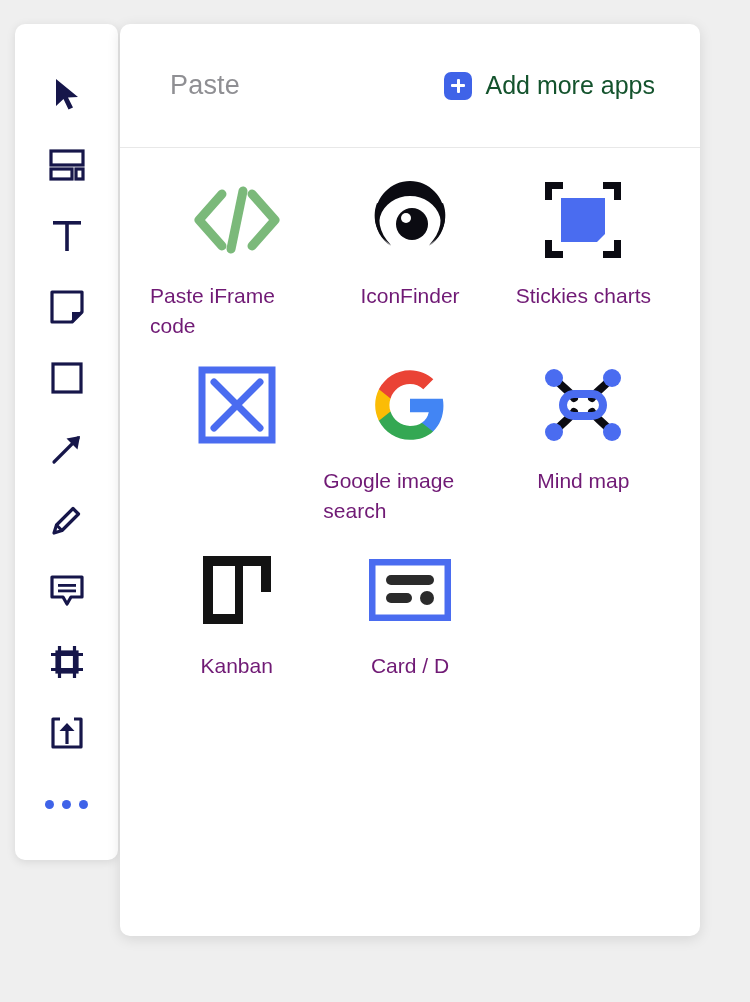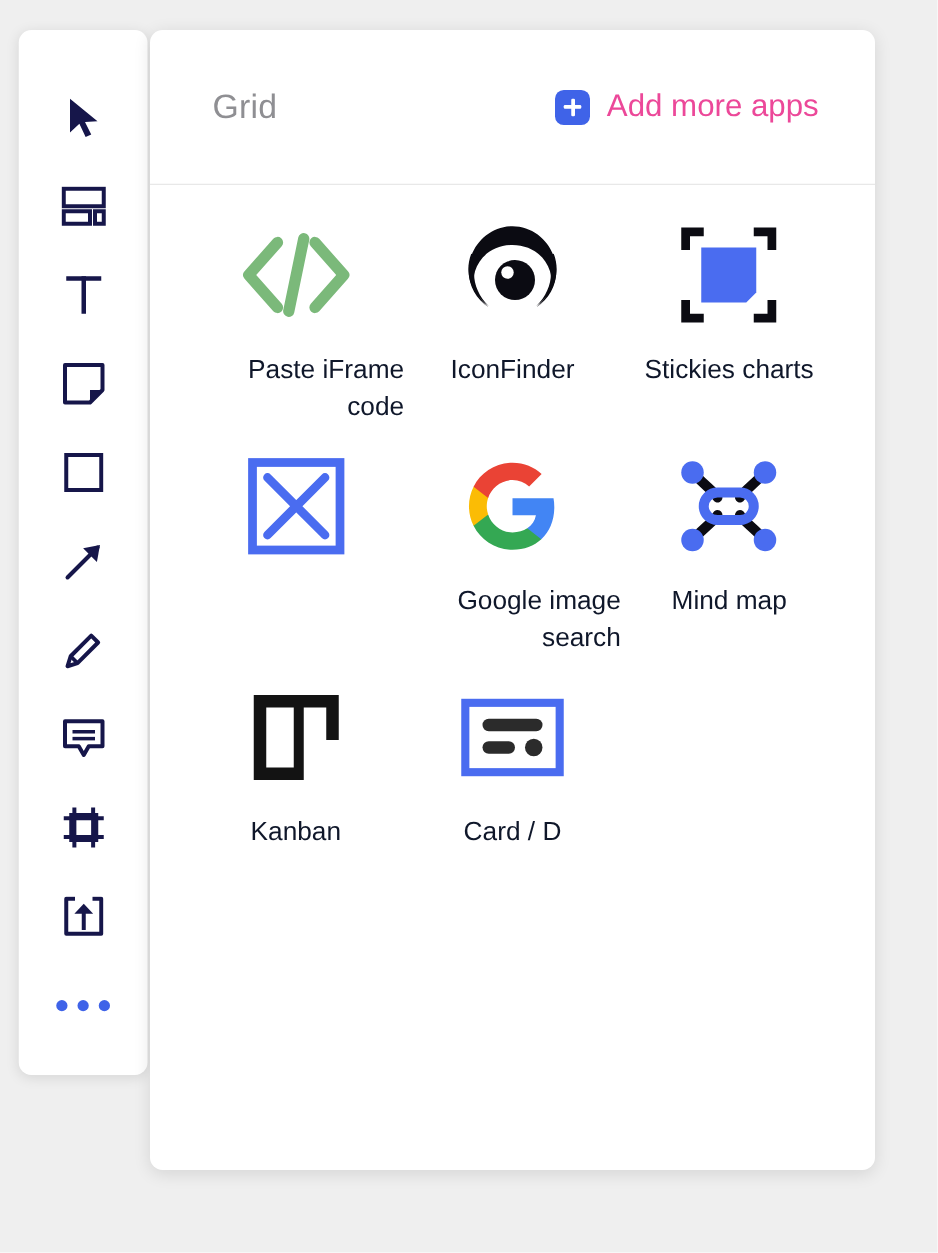--- a/index.html
+++ b/index.html
@@ -91,21 +91,21 @@
   #add-icon::before, #add-icon::after {
     content: "";
     position: absolute;
     background: #fff;
     border-radius: 1px;
   }
   #add-icon::before { left: 7px; top: 12.5px; width: 14px; height: 3px; }
   #add-icon::after  { top: 7px; left: 12.5px; height: 14px; width: 3px; }
   #add-more-label {
     font-size: 25px;
-    color: #ec4899;
+    color: #14532d;
     font-weight: 400;
   }
 
   
   #apps-grid {
     flex: 1;
     display: grid;
     grid-template-columns: repeat(3, 1fr);
     grid-auto-rows: 185px;
     padding: 24px 30px 0 30px;
@@ -120,22 +120,22 @@
   .app-icon {
     height: 96px;
     display: flex;
     align-items: center;
     justify-content: center;
   }
   .app-label {
     margin-top: 13px;
     font-size: 21px;
     line-height: 30px;
-    color: #0f172a;
-    text-align: right;
+    color: #701a75;
+    text-align: left;
     max-width: 175px;
     font-weight: 400;
   }
 </style>
 </head>
 <body>
 
 <div id="toolbar">
 
   <div class="tool">
@@ -234,21 +234,21 @@
       <i></i>
         <i></i>
         <i></i>
     </span>
   </div>
 </div>
 
 <div id="apps-panel">
 
   <div id="panel-header">
-    <div id="apps-title">Grid</div>
+    <div id="apps-title">Paste</div>
 
     <div id="add-more-apps">
       <span id="add-icon"></span>
       <span id="add-more-label">Add more apps</span>
     </div>
   </div>
 
   <div id="apps-grid">
 
     <div class="app-tile">

